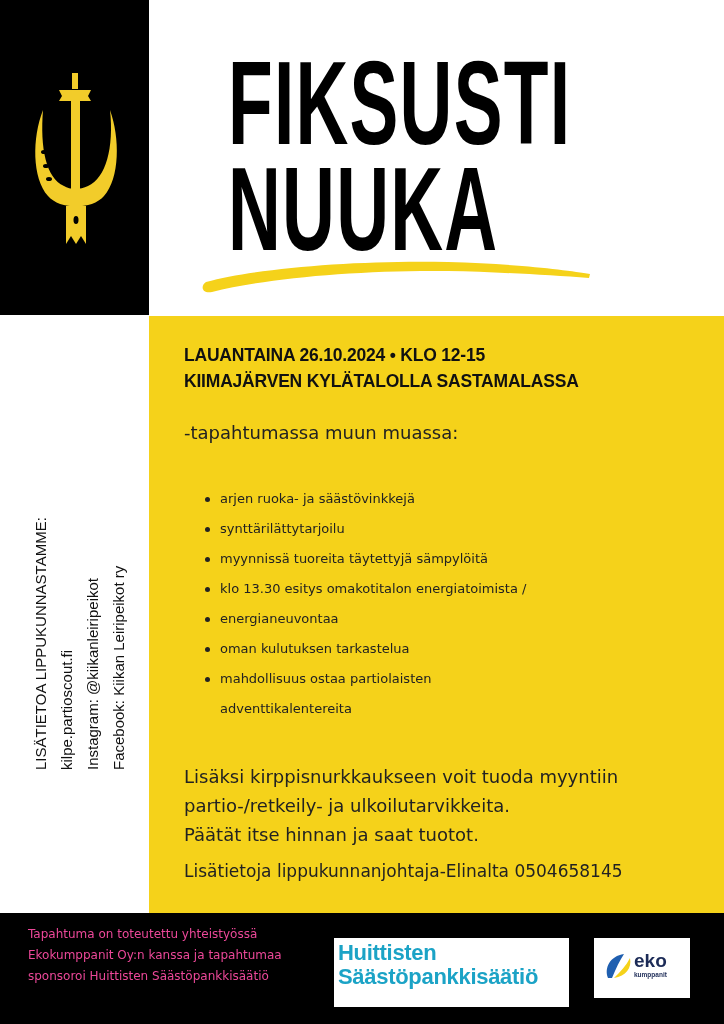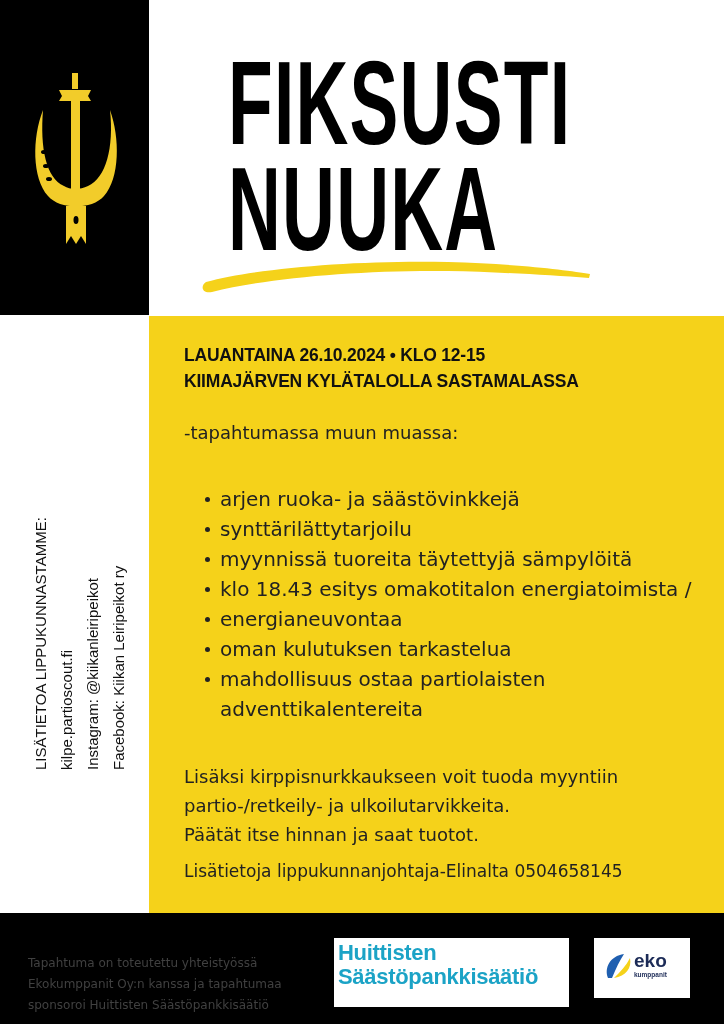--- a/index.html
+++ b/index.html
@@ -47,21 +47,21 @@
       white-space: nowrap;
     }
     .intro {
       position: absolute; left: 184px; top: 418px;
       font-size: 18px; line-height: 30px; color: #222;
       white-space: nowrap;
     }
     .bullets {
       position: absolute; left: 200px; top: 484px;
       margin: 0; padding: 0; list-style: none;
-      font-size: 20px; line-height: 30px; color: #222;
+      font-size: 13px; line-height: 30px; color: #222;
     }
     .bullets li { position: relative; padding-left: 20px; white-space: nowrap; }
     .bullets li .dot {
       position: absolute; left: 5px; top: 13px; width: 5px; height: 5px;
       border-radius: 50%; background: #222;
     }
     .bullets li .cont { display: block; }
     .flea {
       position: absolute; left: 184px; top: 762px;
       font-size: 18px; line-height: 29px; color: #222;
@@ -79,22 +79,22 @@
       transform-origin: left top;
       font-family: "Liberation Sans", sans-serif;
       font-size: 15px; line-height: 26px; color: #111;
       white-space: nowrap;
     }
     .footer {
       position: absolute; left: 0; top: 913px; width: 724px; height: 111px;
       background: #000000;
     }
     .footer-text {
-      position: absolute; left: 28px; top: 953px;
-      font-size: 12px; line-height: 21px; color: #404040;
+      position: absolute; left: 28px; top: 924px;
+      font-size: 12px; line-height: 21px; color: #ec4899;
       white-space: nowrap;
     }
     .sponsor-logo {
       position: absolute; left: 334px; top: 938px; width: 235px; height: 69px;
       background: #ffffff;
       font-family: "Liberation Sans", sans-serif; font-weight: 700;
       color: #1ba3c6; font-size: 22px; line-height: 24px;
       padding: 3px 0 0 4px; box-sizing: border-box;
       letter-spacing: -0.3px;
     }
@@ -155,21 +155,21 @@
 </div>
 
 <div class="intro">
   <div>-tapahtumassa muun muassa:</div>
 </div>
 
 <ul class="bullets">
   <li><span class="dot"></span><span>arjen ruoka- ja säästövinkkejä</span></li>
   <li><span class="dot"></span><span>synttärilättytarjoilu</span></li>
   <li><span class="dot"></span><span>myynnissä tuoreita täytettyjä sämpylöitä</span></li>
-  <li><span class="dot"></span><span>klo 18.43 esitys omakotitalon energiatoimista /</span></li>
+  <li><span class="dot"></span><span>klo 13.30 esitys omakotitalon energiatoimista /</span></li>
   <li><span class="dot"></span><span>energianeuvontaa</span></li>
   <li><span class="dot"></span><span>oman kulutuksen tarkastelua</span></li>
   <li><span class="dot"></span><span>mahdollisuus ostaa partiolaisten</span><span class="cont">adventtikalentereita</span></li>
 </ul>
 
 <div class="flea">
   <div>Lisäksi kirppisnurkkaukseen voit tuoda myyntiin</div>
   <div>partio-/retkeily- ja ulkoilutarvikkeita.</div>
   <div>Päätät itse hinnan ja saat tuotot.</div>
 </div>

